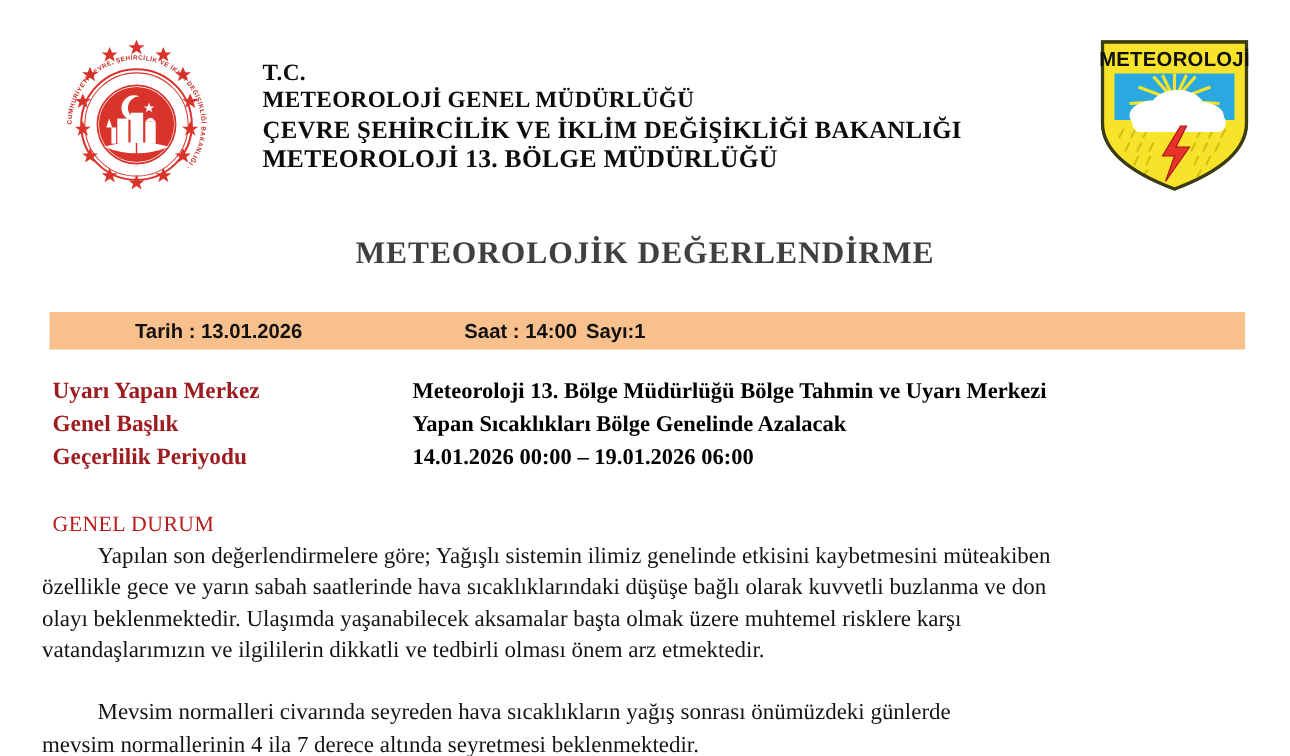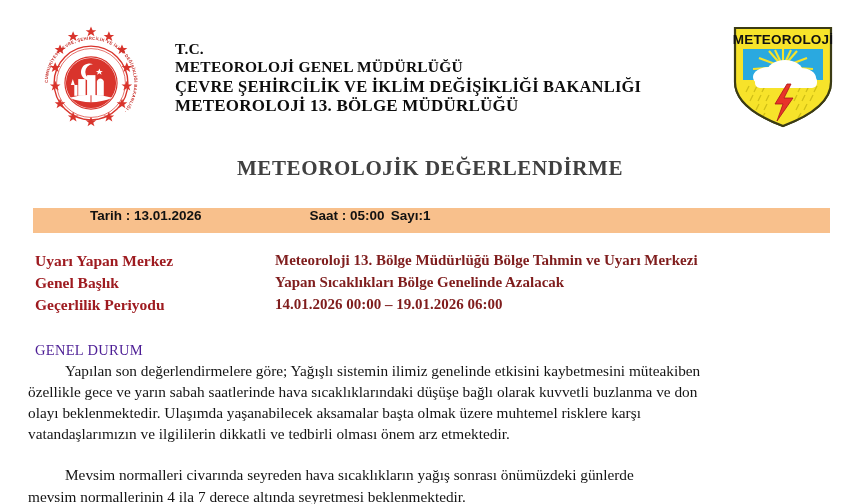--- a/index.html
+++ b/index.html
@@ -72,57 +72,58 @@
     left: 33px;
     top: 208px;
     width: 797px;
     height: 25px;
     background: #f8c08c;
     color: #111111;
     font-family: "Liberation Sans", "DejaVu Sans", sans-serif;
     font-weight: bold;
     font-size: 13.5px;
     display: flex;
+    align-items: center;
   }
   .meta-bar .mb-date { margin-left: 57px; }
   .meta-bar .mb-time { margin-left: 108px; }
   .meta-bar .mb-no   { margin-left: 6px; }
 
   
   .info-table {
     position: absolute;
     left: 35px;
     top: 250px;
     right: 20px;
   }
   .info-row {
     display: flex;
-    align-items: flex-start;
+    align-items: flex-end;
     line-height: 1.42;
   }
   .info-label {
     width: 240px;
     flex: 0 0 240px;
     color: #9e1b20;
     font-weight: bold;
     font-size: 15.5px;
   }
   .info-value {
-    color: #7f1d1d;
+    color: #000000;
     font-weight: bold;
     font-size: 15px;
     white-space: nowrap;
   }
 
   
   .section-heading {
     position: absolute;
     left: 35px;
     top: 342px;
-    color: #4c1d95;
+    color: #b91c1c;
     font-size: 14.5px;
     letter-spacing: 0.3px;
   }
 
   .body-block {
     position: absolute;
     left: 28px;
     top: 360px;
     width: 845px;
   }
@@ -269,21 +270,21 @@
     <div class="t-line t-genel">METEOROLOJİ GENEL MÜDÜRLÜĞÜ</div>
     <div class="t-line t-bakanlik">ÇEVRE ŞEHİRCİLİK VE İKLİM DEĞİŞİKLİĞİ BAKANLIĞI</div>
     <div class="t-line t-bolge">METEOROLOJİ 13. BÖLGE MÜDÜRLÜĞÜ</div>
   </div>
 </div>
 
 <div class="main-title">METEOROLOJİK DEĞERLENDİRME</div>
 
 <div class="meta-bar">
   <span class="mb-date">Tarih : 13.01.2026</span>
-  <span class="mb-time">Saat : 05:00</span>
+  <span class="mb-time">Saat : 14:00</span>
   <span class="mb-no">Sayı:1</span>
 </div>
 
 <div class="info-table">
   <div class="info-row">
     <div class="info-label">Uyarı Yapan Merkez</div>
     <div class="info-value">Meteoroloji 13. Bölge Müdürlüğü Bölge Tahmin ve Uyarı  Merkezi</div>
   </div>
   <div class="info-row">
     <div class="info-label">Genel Başlık</div>

